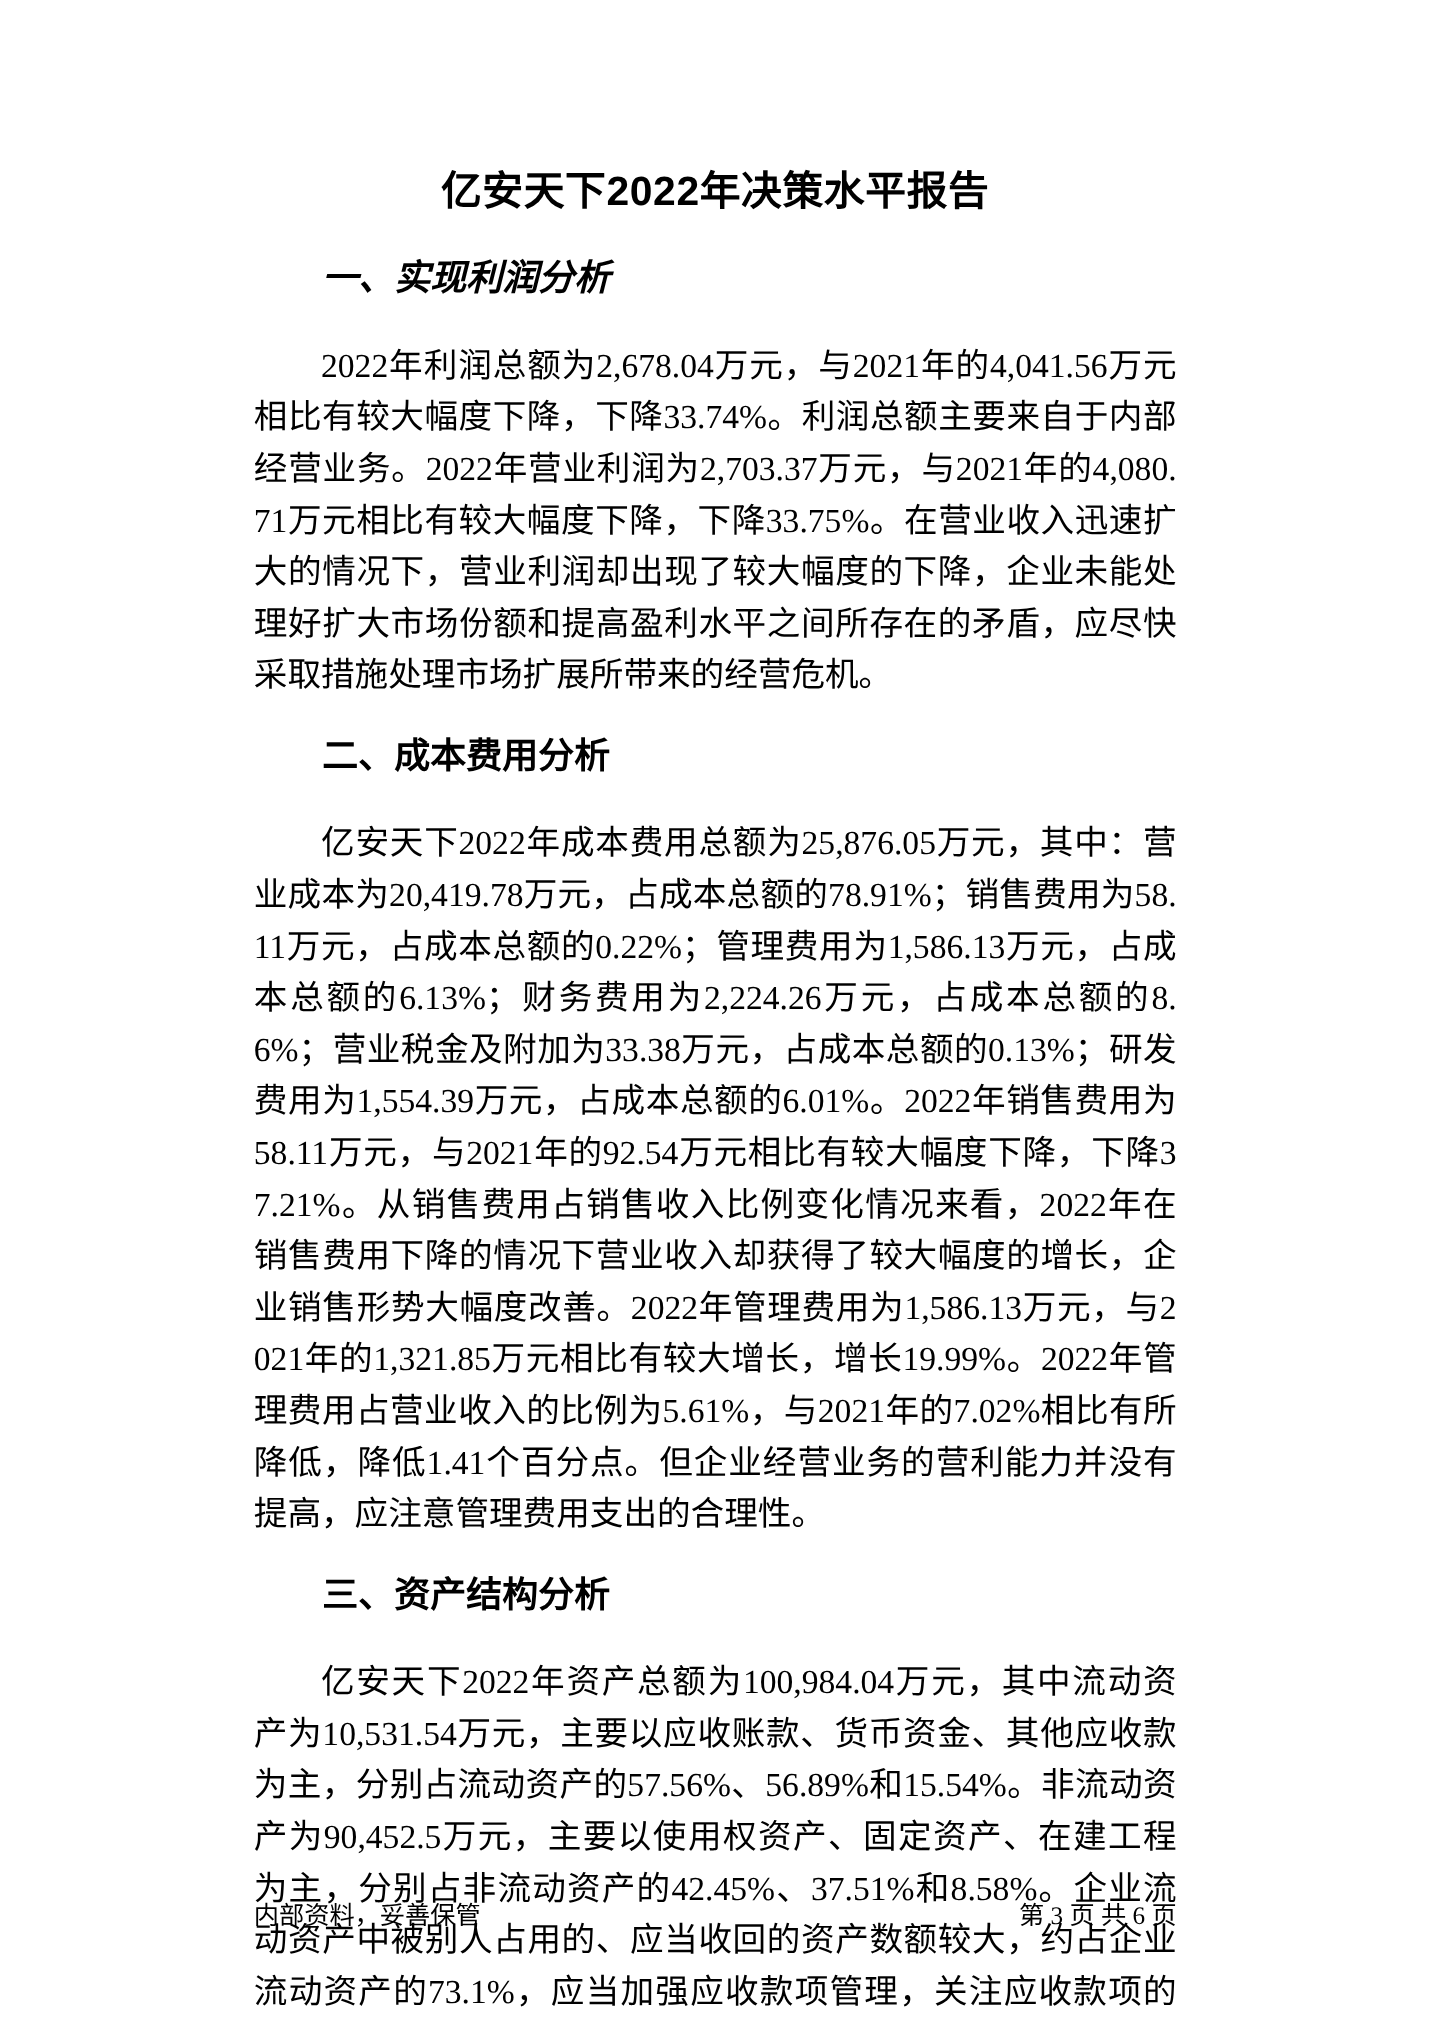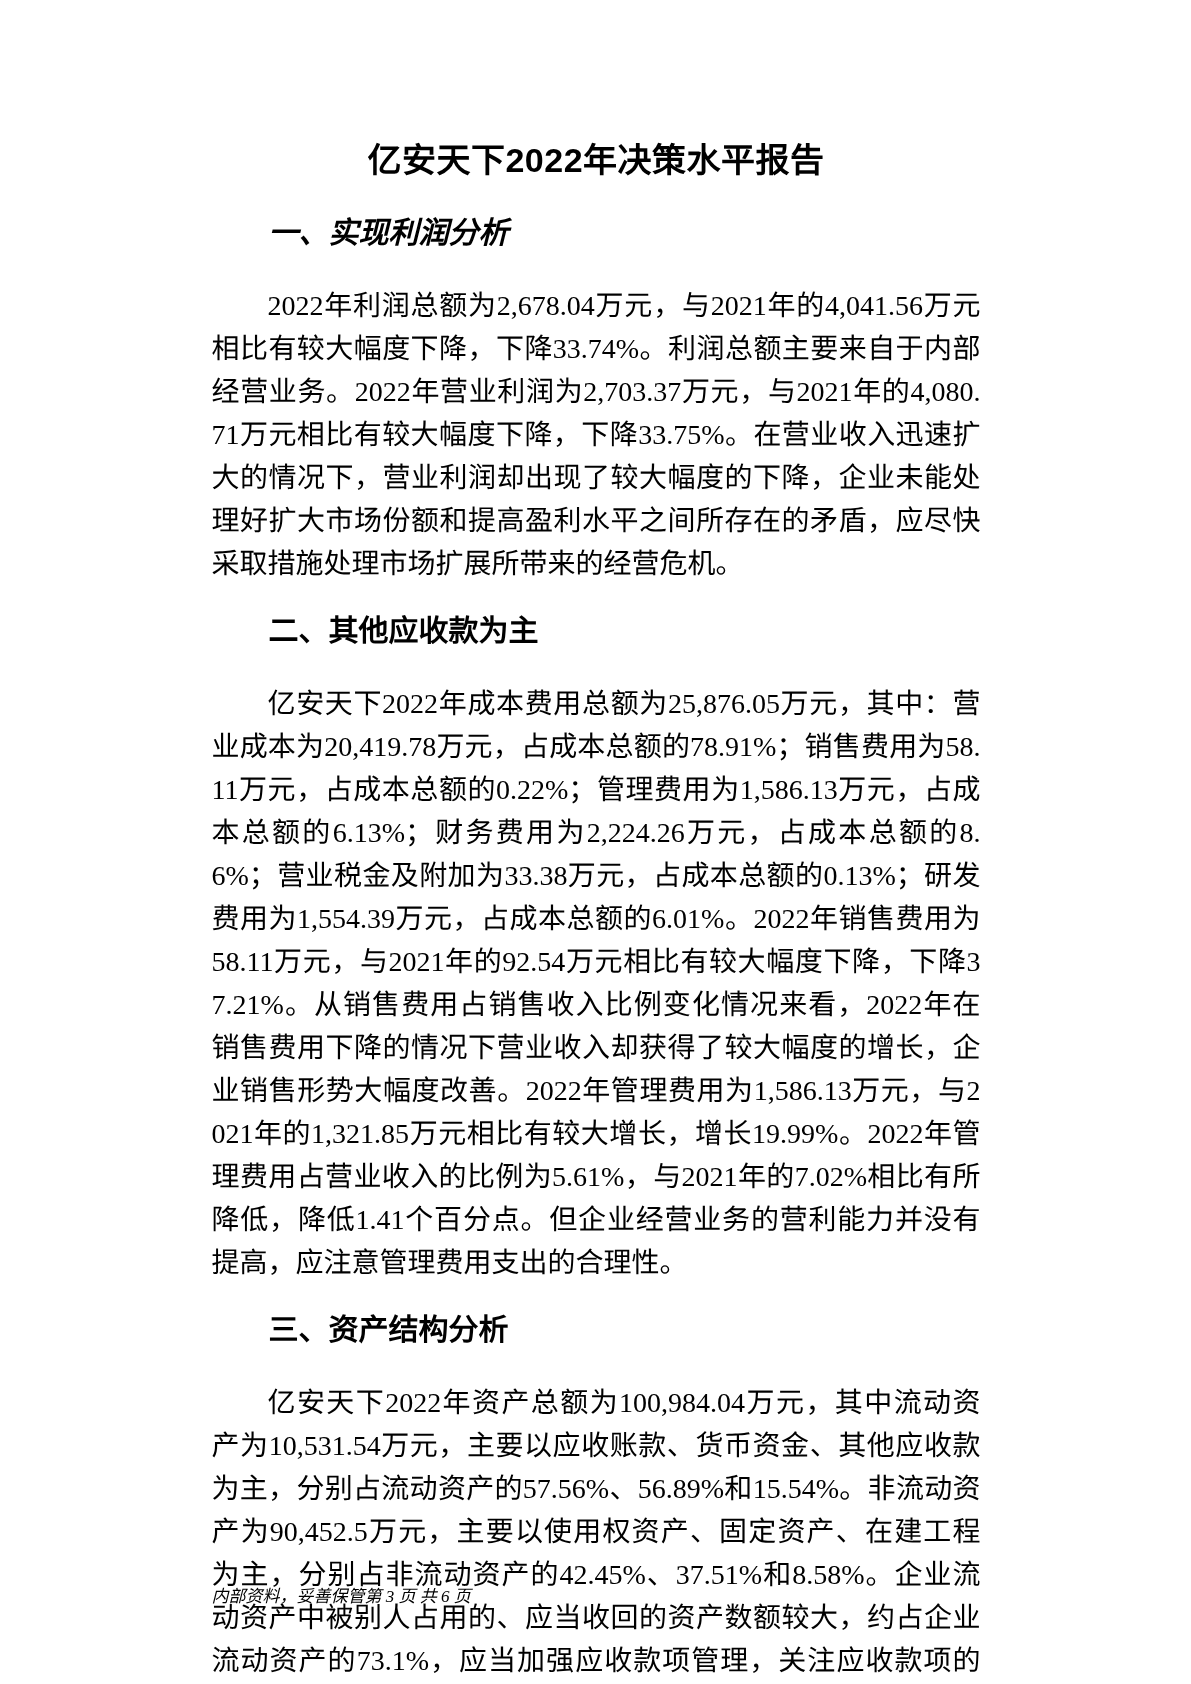--- a/index.html
+++ b/index.html
@@ -48,25 +48,24 @@
     text-justify: inter-ideograph;
     text-indent: 56px;
     word-break: break-all;
   }
   .footer {
     position: absolute;
     left: 133px;
     right: 132px;
     bottom: 74px;
     display: flex;
-    justify-content: flex-start;
+    justify-content: space-between;
     align-items: baseline;
-    font-size: 17px;
+    font-size: 21px;
     line-height: 26px;
-    font-style: italic;
   }
   .footer-left {
     font-family: "Liberation Sans", "DejaVu Sans", sans-serif;
   }
   .footer-right {
     font-family: "Liberation Serif", "DejaVu Serif", serif;
   }
 </style>
 </head>
 <body>
@@ -74,21 +73,21 @@
 <div class="page">
 
   <h1 class="doc-title">亿安天下2022年决策水平报告</h1>
 
   <section>
     <h2 class="section-heading first">一、实现利润分析</h2>
     <p class="para">2022年利润总额为2,678.04万元，与2021年的4,041.56万元相比有较大幅度下降，下降33.74%。利润总额主要来自于内部经营业务。2022年营业利润为2,703.37万元，与2021年的4,080.71万元相比有较大幅度下降，下降33.75%。在营业收入迅速扩大的情况下，营业利润却出现了较大幅度的下降，企业未能处理好扩大市场份额和提高盈利水平之间所存在的矛盾，应尽快采取措施处理市场扩展所带来的经营危机。</p>
   </section>
 
   <section>
-    <h2 class="section-heading">二、其他应收款为主</h2>
+    <h2 class="section-heading">二、成本费用分析</h2>
     <p class="para">亿安天下2022年成本费用总额为25,876.05万元，其中：营业成本为20,419.78万元，占成本总额的78.91%；销售费用为58.11万元，占成本总额的0.22%；管理费用为1,586.13万元，占成本总额的6.13%；财务费用为2,224.26万元，占成本总额的8.6%；营业税金及附加为33.38万元，占成本总额的0.13%；研发费用为1,554.39万元，占成本总额的6.01%。2022年销售费用为58.11万元，与2021年的92.54万元相比有较大幅度下降，下降37.21%。从销售费用占销售收入比例变化情况来看，2022年在销售费用下降的情况下营业收入却获得了较大幅度的增长，企业销售形势大幅度改善。2022年管理费用为1,586.13万元，与2021年的1,321.85万元相比有较大增长，增长19.99%。2022年管理费用占营业收入的比例为5.61%，与2021年的7.02%相比有所降低，降低1.41个百分点。但企业经营业务的营利能力并没有提高，应注意管理费用支出的合理性。</p>
   </section>
 
   <section>
     <h2 class="section-heading">三、资产结构分析</h2>
     <p class="para">亿安天下2022年资产总额为100,984.04万元，其中流动资产为10,531.54万元，主要以应收账款、货币资金、其他应收款为主，分别占流动资产的57.56%、56.89%和15.54%。非流动资产为90,452.5万元，主要以使用权资产、固定资产、在建工程为主，分别占非流动资产的42.45%、37.51%和8.58%。企业流动资产中被别人占用的、应当收回的资产数额较大，约占企业流动资产的73.1%，应当加强应收款项管理，关注应收款项的质量。</p>
   </section>
 
   <div class="footer">
     <span class="footer-left">内部资料，妥善保管</span>

